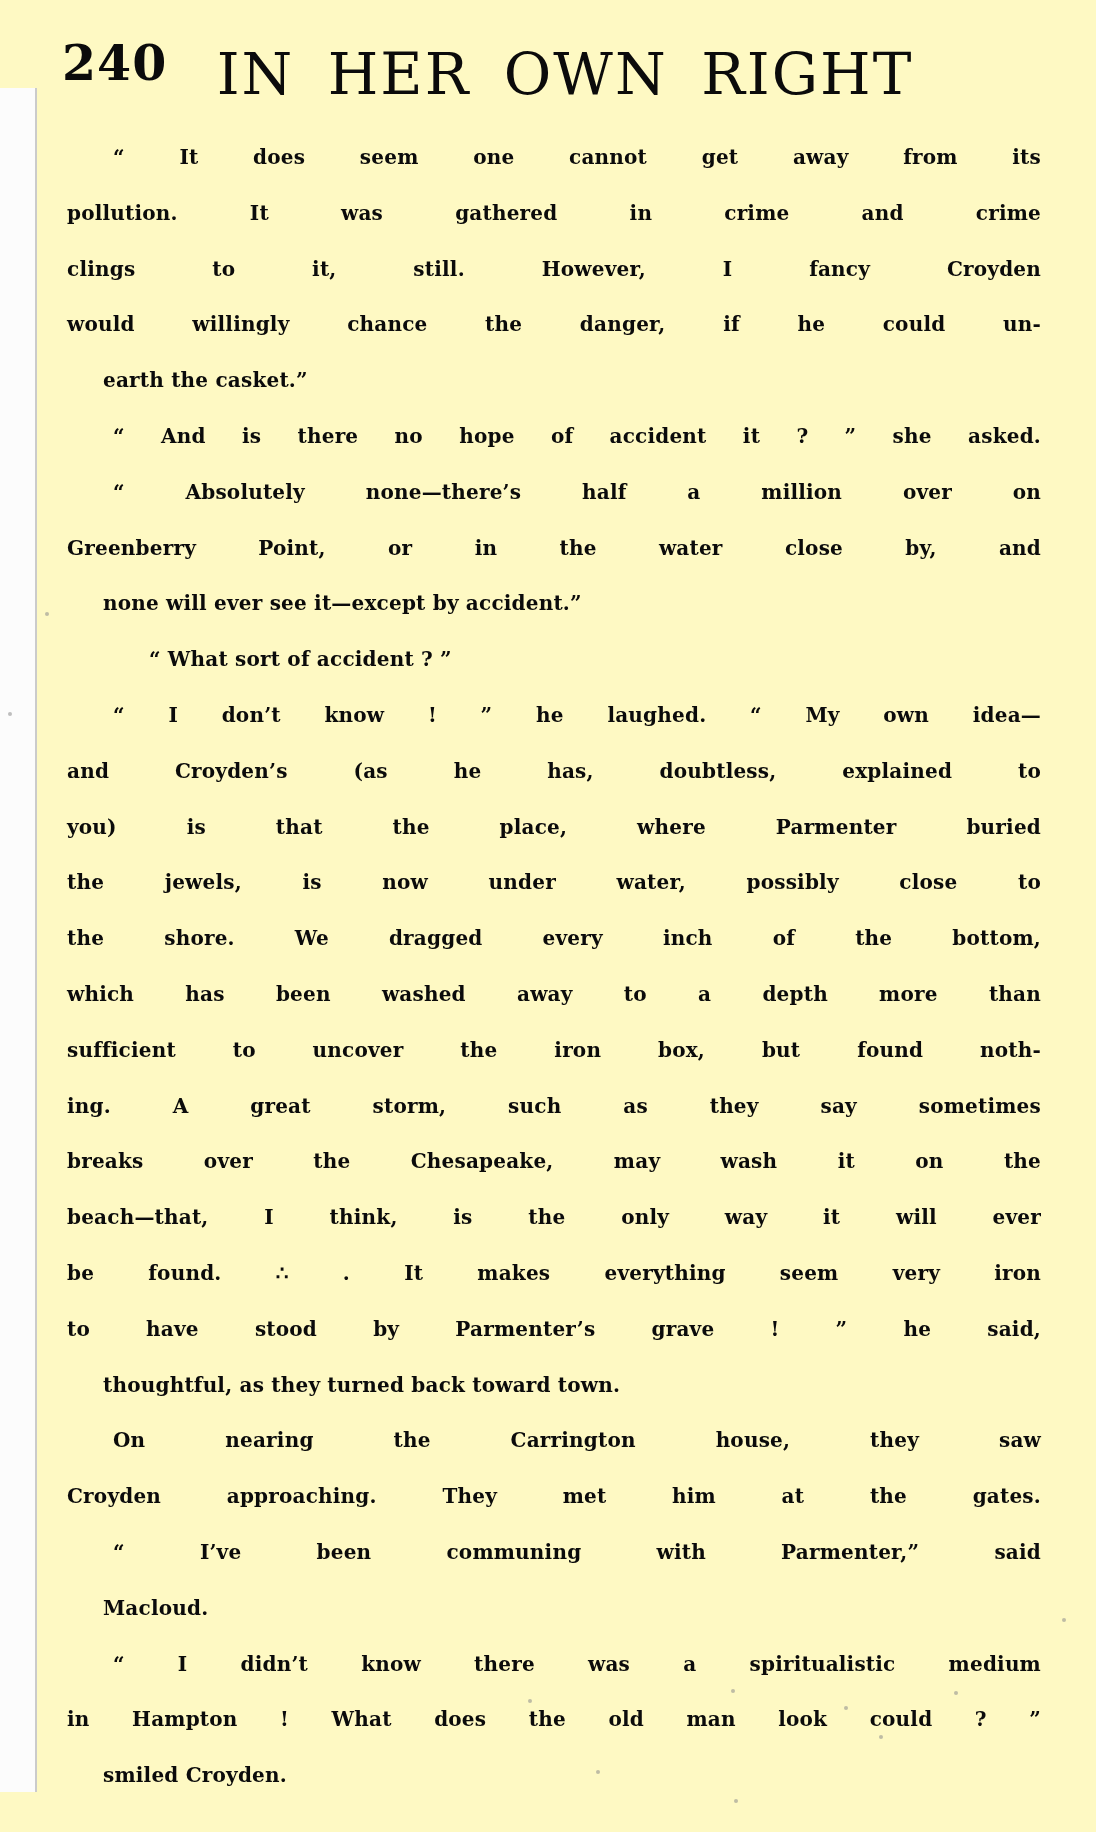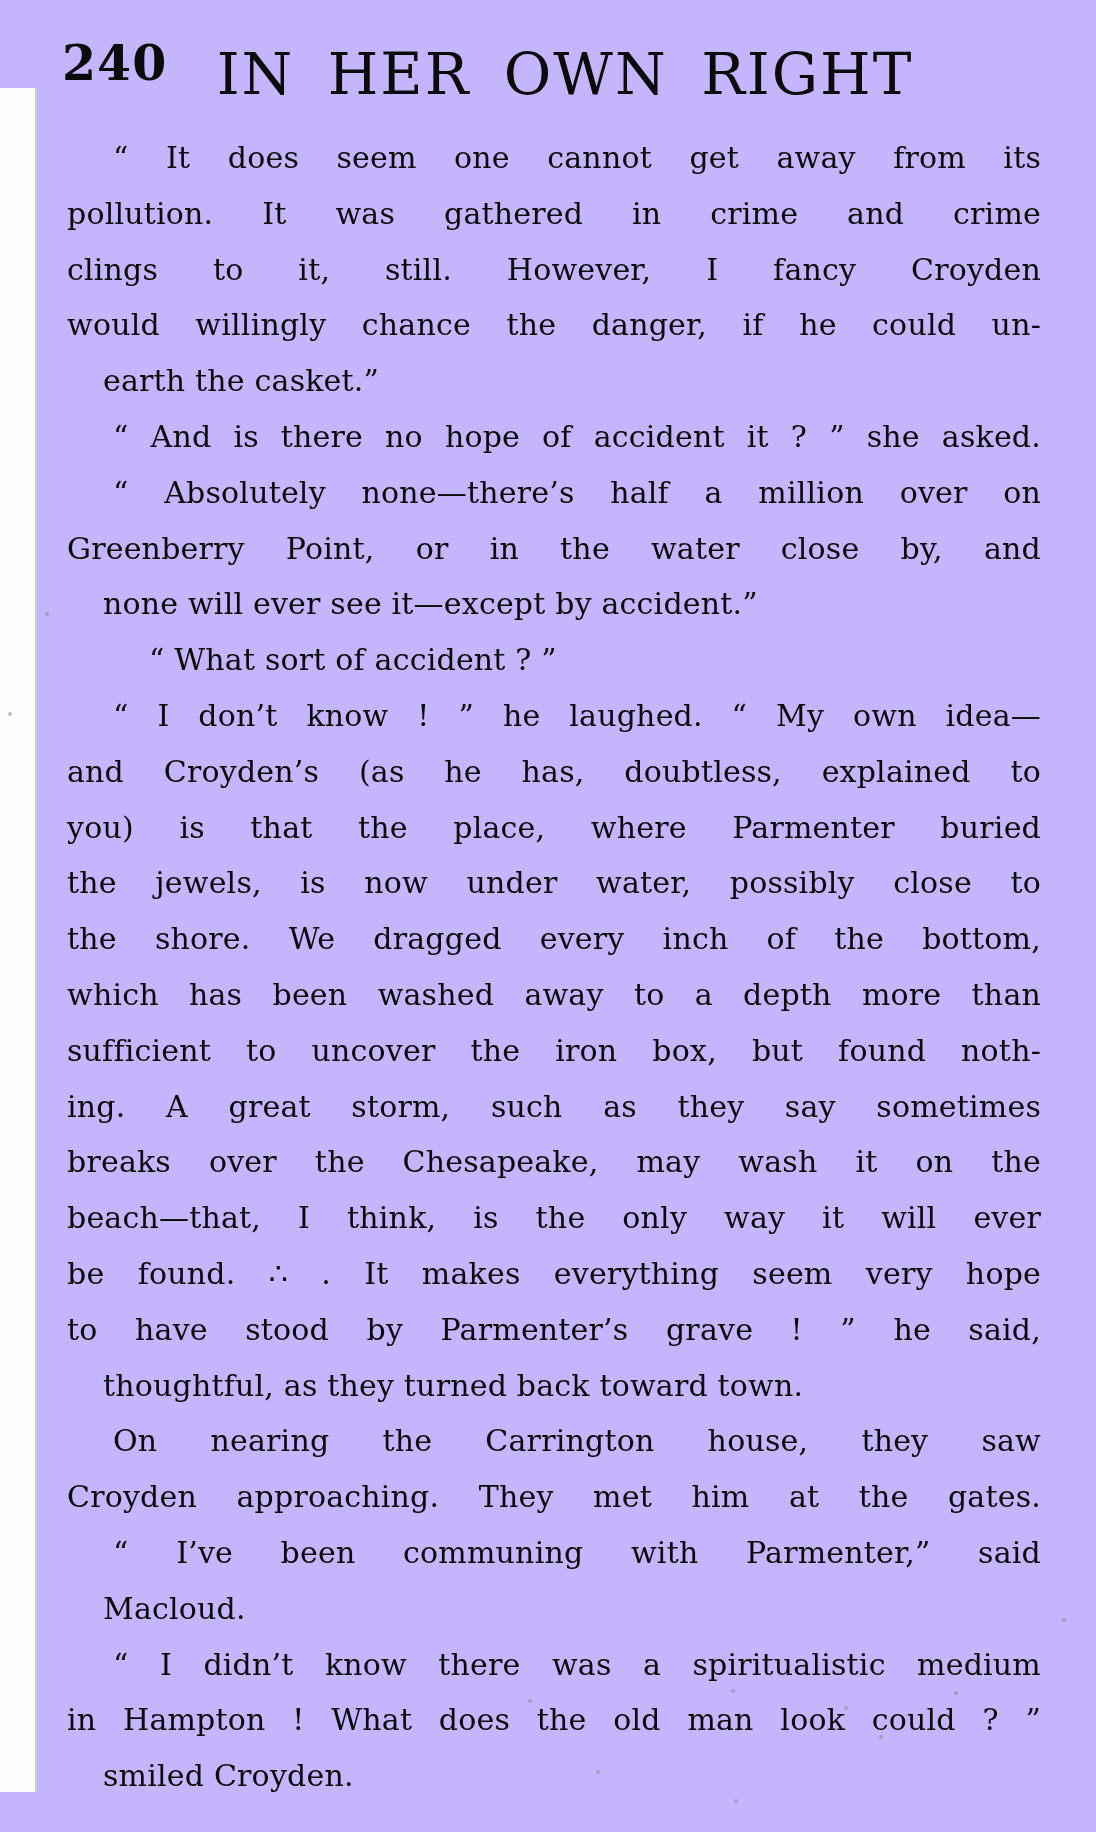--- a/index.html
+++ b/index.html
@@ -4,21 +4,21 @@
 <style>
   html, body {
     margin: 0;
     padding: 0;
     background: #ffffff;
   }
   #page {
     position: relative;
     width: 1096px;
     height: 1832px;
-    background: #c4b5fd;
+    background: #fef9c3;
     overflow: hidden;
     font-family: "DejaVu Serif", "Liberation Serif", serif;
     color: #0b0b0b;
   }
   
   #gutter-line {
     position: absolute;
     left: 35px;
     top: 88px;
     width: 2px;
@@ -55,22 +55,22 @@
     white-space: nowrap;
   }
   
   #body-lines {
     position: absolute;
     left: 67px;
     top: 130px;
     width: 974px;
   }
   .line {
-    font-size: 30px;
-    font-weight: normal;
+    font-size: 20px;
+    font-weight: bold;
     line-height: 55.8px;
     height: 55.8px;
     text-align: justify;
     text-align-last: justify;
     letter-spacing: 0.2px;
   }
   .line.indent {
     text-indent: 46px;
   }
   .line.para-end {
@@ -113,21 +113,21 @@
       <div class="line indent">“ I don’t know ! ” he laughed. “ My own idea—</div>
       <div class="line">and Croyden’s (as he has, doubtless, explained to</div>
       <div class="line">you) is that the place, where Parmenter buried</div>
       <div class="line">the jewels, is now under water, possibly close to</div>
       <div class="line">the shore. We dragged every inch of the bottom,</div>
       <div class="line">which has been washed away to a depth more than</div>
       <div class="line">sufficient to uncover the iron box, but found noth-</div>
       <div class="line">ing. A great storm, such as they say sometimes</div>
       <div class="line">breaks over the Chesapeake, may wash it on the</div>
       <div class="line">beach—that, I think, is the only way it will ever</div>
-      <div class="line">be found. ∴ . It makes everything seem very hope</div>
+      <div class="line">be found. ∴ . It makes everything seem very iron</div>
       <div class="line">to have stood by Parmenter’s grave ! ” he said,</div>
       <div class="line para-end">thoughtful, as they turned back toward town.</div>
       <div class="line indent">On nearing the Carrington house, they saw</div>
       <div class="line">Croyden approaching. They met him at the gates.</div>
       <div class="line indent">“ I’ve been communing with Parmenter,” said</div>
       <div class="line para-end">Macloud.</div>
       <div class="line indent">“ I didn’t know there was a spiritualistic medium</div>
       <div class="line">in Hampton ! What does the old man look could ? ”</div>
       <div class="line para-end">smiled Croyden.</div>
     </div>

